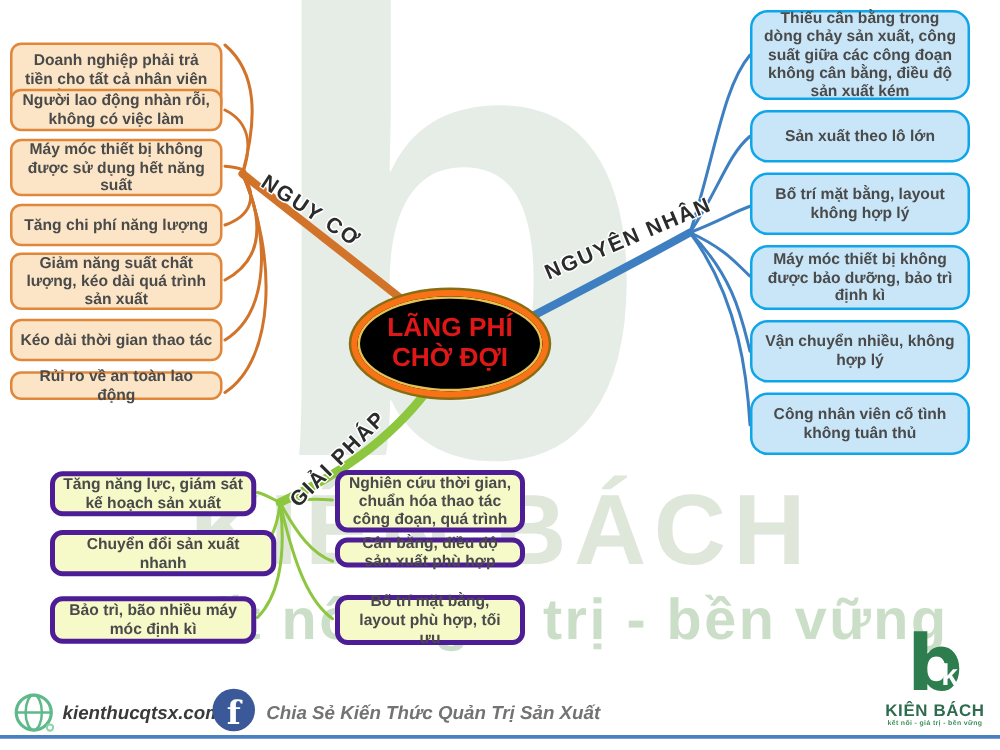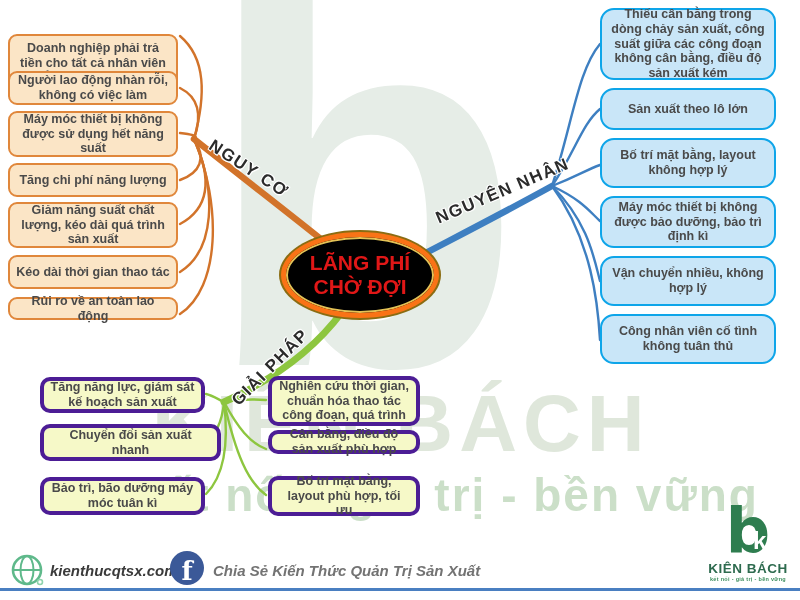--- a/index.html
+++ b/index.html
@@ -122,21 +122,21 @@
 
   <div class="box box-blue" style="top:8px;   height:72px;">Thiếu cân bằng trong dòng chảy sản xuất, công suất giữa các công đoạn không cân bằng, điều độ sản xuất kém</div>
   <div class="box box-blue" style="top:88px;  height:42px;">Sản xuất theo lô lớn</div>
   <div class="box box-blue" style="top:138px; height:50px;">Bố trí mặt bằng, layout không hợp lý</div>
   <div class="box box-blue" style="top:196px; height:52px;">Máy móc thiết bị không được bảo dưỡng, bảo trì định kì</div>
   <div class="box box-blue" style="top:256px; height:50px;">Vận chuyển nhiều, không hợp lý</div>
   <div class="box box-blue" style="top:314px; height:50px;">Công nhân viên cố tình không tuân thủ</div>
 
   <div class="box box-green" style="left:40px; width:165px; top:377px; height:36px;">Tăng năng lực, giám sát kế hoạch sản xuất</div>
   <div class="box box-green" style="left:40px; width:181px; top:424px; height:37px;">Chuyển đổi sản xuất nhanh</div>
-  <div class="box box-green" style="left:40px; width:165px; top:477px; height:38px;">Bảo trì, bão dưỡng máy móc tuân kì</div>
+  <div class="box box-green" style="left:40px; width:165px; top:477px; height:38px;">Bảo trì, bão nhiều máy móc định kì</div>
 
   <div class="box box-green" style="left:268px; width:152px; top:376px; height:50px;">Nghiên cứu thời gian, chuẩn hóa thao tác công đoạn, quá trình</div>
   <div class="box box-green" style="left:268px; width:152px; top:430px; height:24px;">Cân bằng, điều độ sản xuất phù hợp</div>
   <div class="box box-green" style="left:268px; width:152px; top:476px; height:40px;">Bố trí mặt bằng, layout phù hợp, tối ưu</div>
 
   <svg class="footer-item" style="left:6px; top:547px;" width="42" height="46">
     <circle cx="21" cy="23" r="14" fill="none" stroke="#5fb98b" stroke-width="2.6"></circle>
     <ellipse cx="21" cy="23" rx="6.5" ry="14" fill="none" stroke="#5fb98b" stroke-width="2"></ellipse>
     <line x1="7" y1="23" x2="35" y2="23" stroke="#5fb98b" stroke-width="2"></line>
     <circle cx="34" cy="35" r="2.5" fill="none" stroke="#8ed3ac" stroke-width="1.6"></circle>

